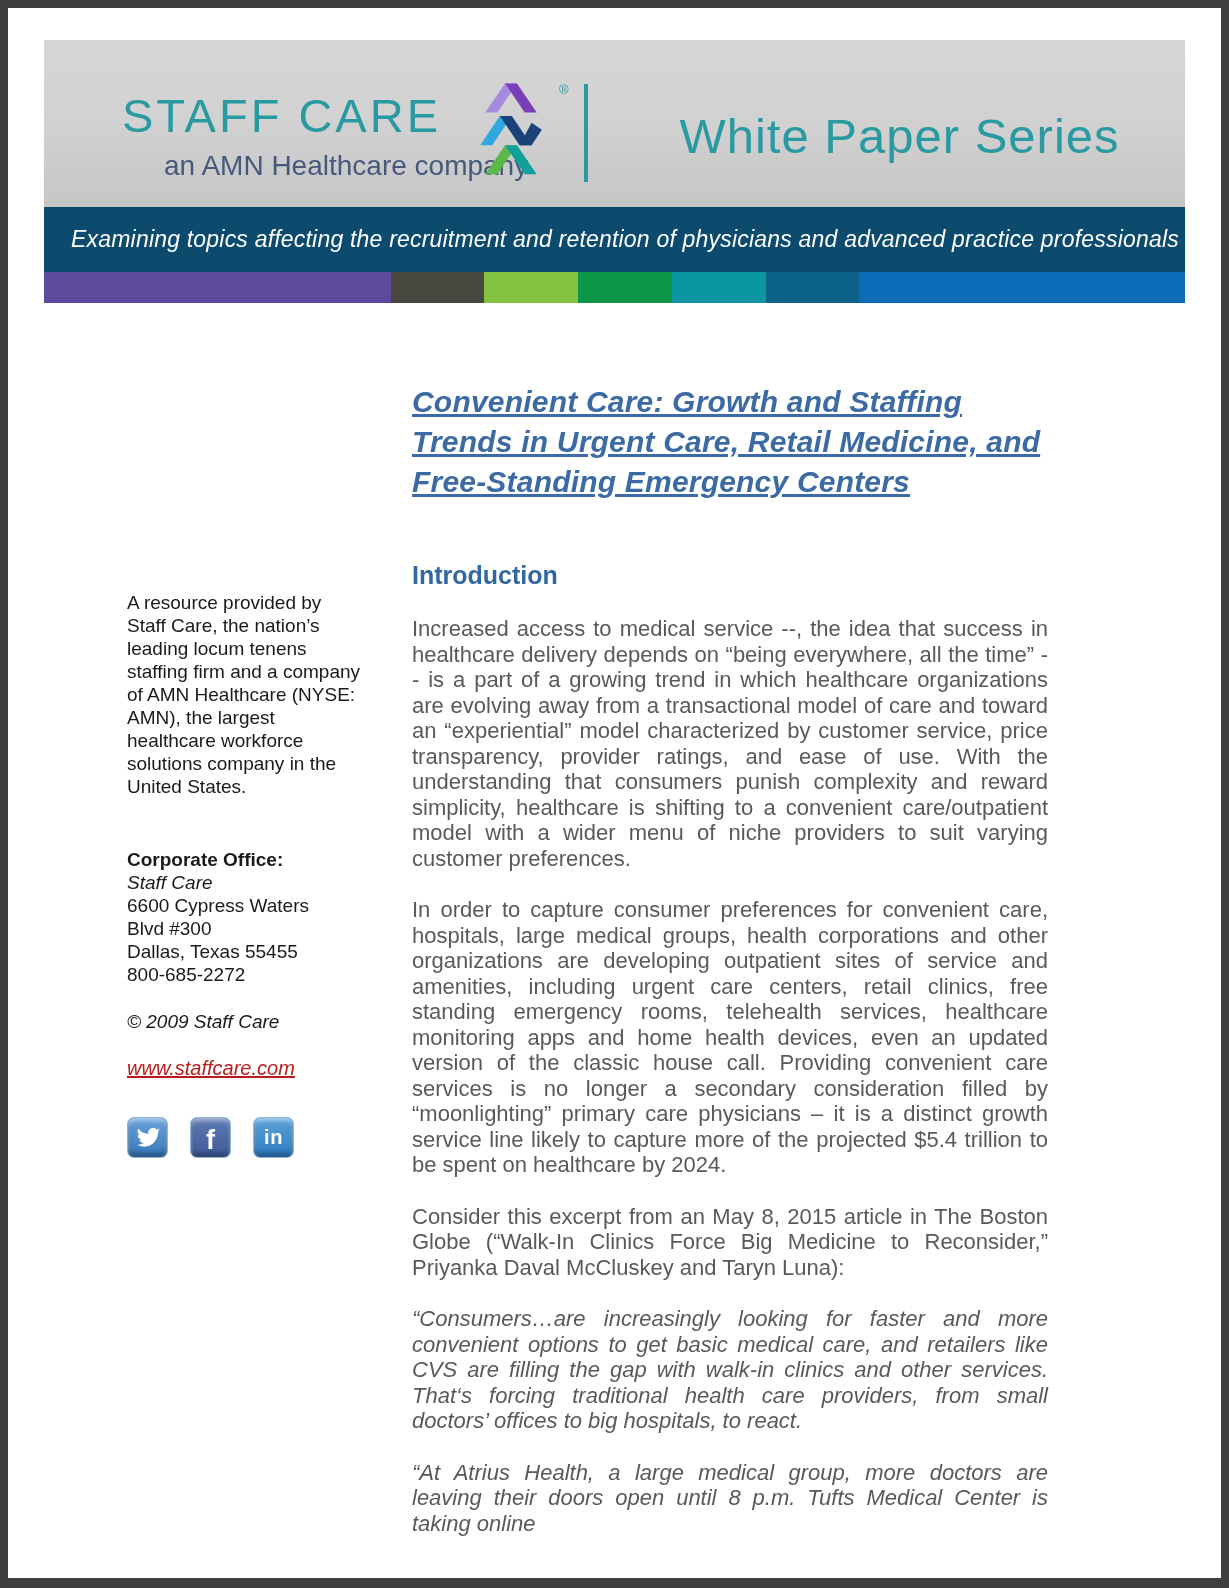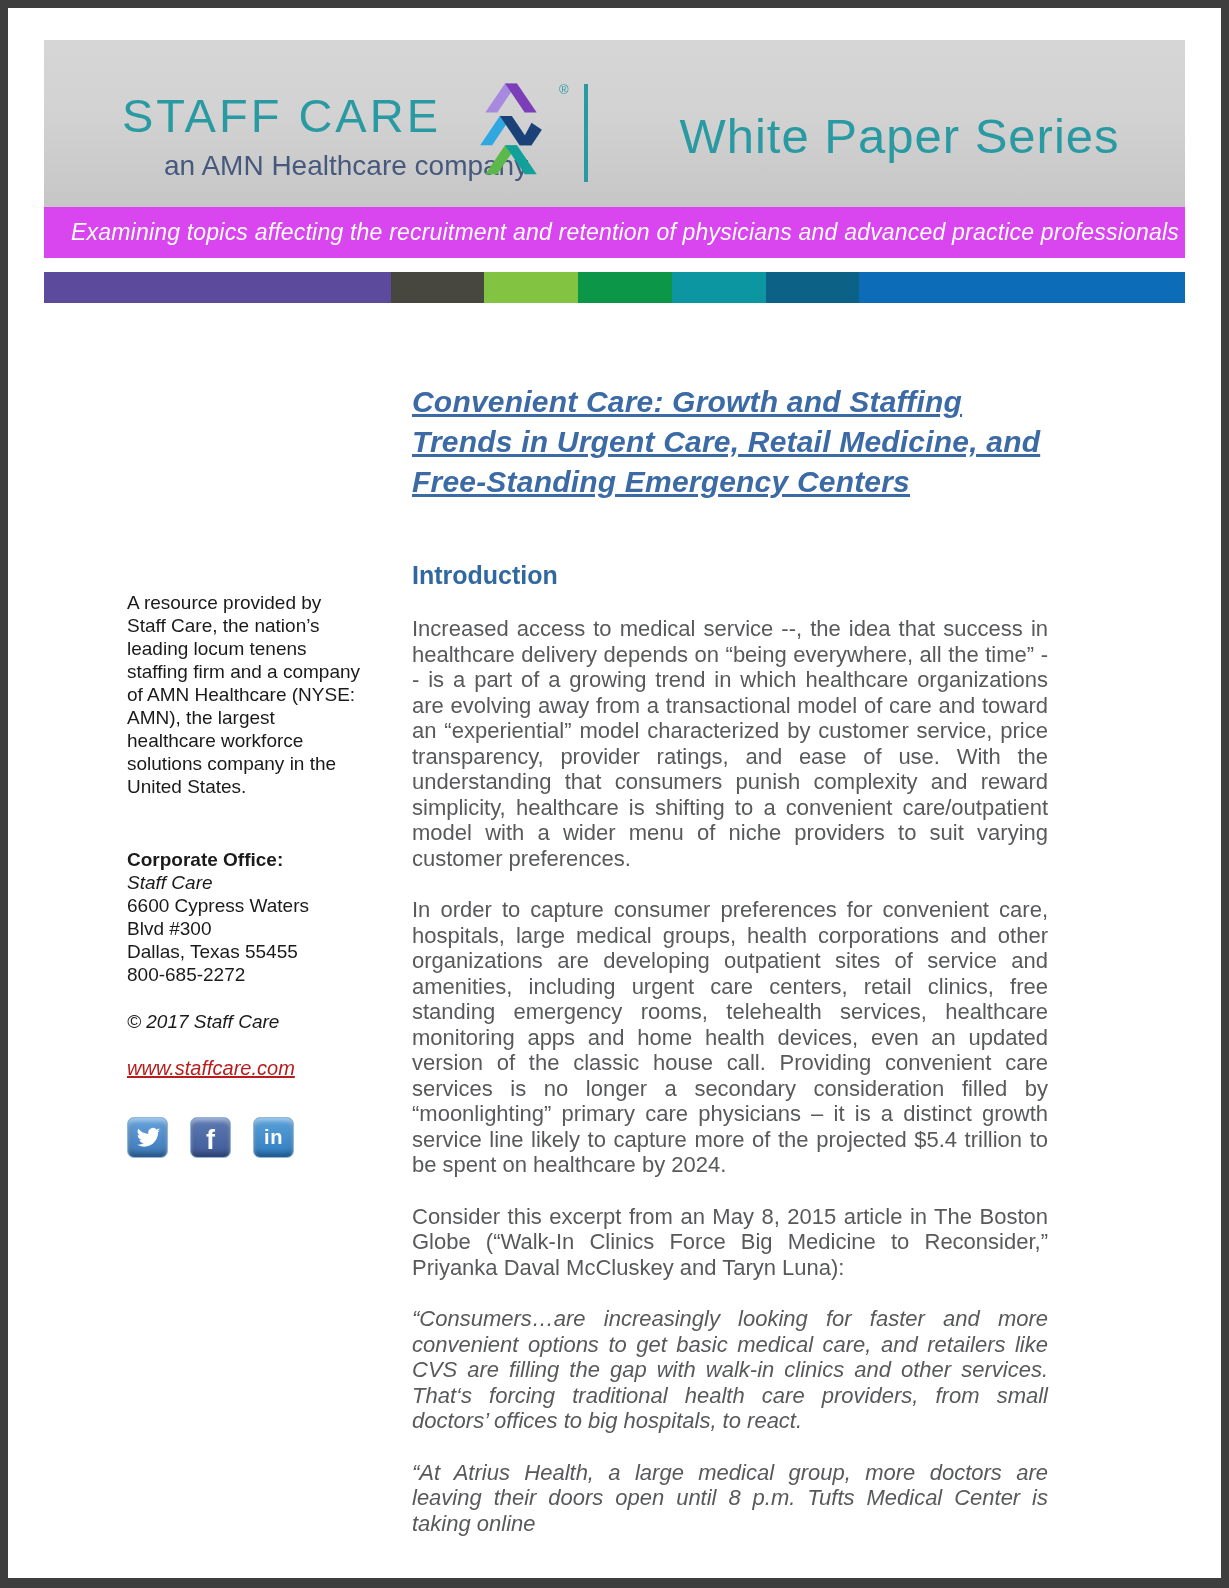--- a/index.html
+++ b/index.html
@@ -36,22 +36,22 @@
     background:#2a9aa2;
   }
   .series-title {
     position:absolute; left:570px; top:46px; right:0; height:100px;
     display:flex; align-items:center; justify-content:center;
     font-size:49px; color:#2a9aa2; letter-spacing:1px;
   }
 
   
   .teal-bar {
-    position:absolute; left:36px; top:199px; right:36px; height:51px;
-    background:#d946ef; display:flex; align-items:center;
+    position:absolute; left:36px; top:199px; right:36px; height:65px;
+    background:#0c4a6e; display:flex; align-items:center;
   }
   .teal-bar-text {
     color:#ffffff; font-style:italic; font-size:23px; padding-left:27px;
     letter-spacing:.2px; white-space:nowrap;
   }
 
   
   .stripe {
     position:absolute; left:36px; top:264px; right:36px; height:31px;
     display:flex;
@@ -144,21 +144,21 @@
     </div>
 
   <div class="sidebar">
     <div class="about">A  resource provided by Staff Care, the nation’s leading locum tenens staffing firm and a company of AMN Healthcare (NYSE: AMN), the largest healthcare workforce solutions company in the United States.</div>
     <div class="office-label">Corporate Office:</div>
     <div class="office-name">Staff Care</div>
     <div>6600 Cypress Waters</div>
     <div>Blvd #300</div>
     <div>Dallas, Texas 55455</div>
     <div>800-685-2272</div>
-    <div class="copyright">© 2017 Staff Care</div>
+    <div class="copyright">© 2009 Staff Care</div>
     <div class="website-row">
       <a class="website">www.staffcare.com</a>
     </div>
     <div class="social-row">
       <div class="social-icon twitter">
         <svg width="26" height="26" viewBox="0 0 24 24" aria-hidden="true">
           <path fill="#ffffff" d="M23.4 4.8c-.8.36-1.66.6-2.56.71a4.5 4.5 0 0 0 1.97-2.48 8.97 8.97 0 0 1-2.85 1.09 4.49 4.49 0 0 0-7.65 4.09A12.74 12.74 0 0 1 3.1 3.54a4.49 4.49 0 0 0 1.39 5.99 4.47 4.47 0 0 1-2.03-.56v.06a4.49 4.49 0 0 0 3.6 4.4 4.52 4.52 0 0 1-2.03.08 4.49 4.49 0 0 0 4.19 3.12A9 9 0 0 1 1.57 18.1 12.7 12.7 0 0 0 8.45 20c8.26 0 12.78-6.84 12.78-12.77l-.01-.58a9.1 9.1 0 0 0 2.18-2.28Z"></path>
         </svg>
       </div>
       <div class="social-icon facebook">

